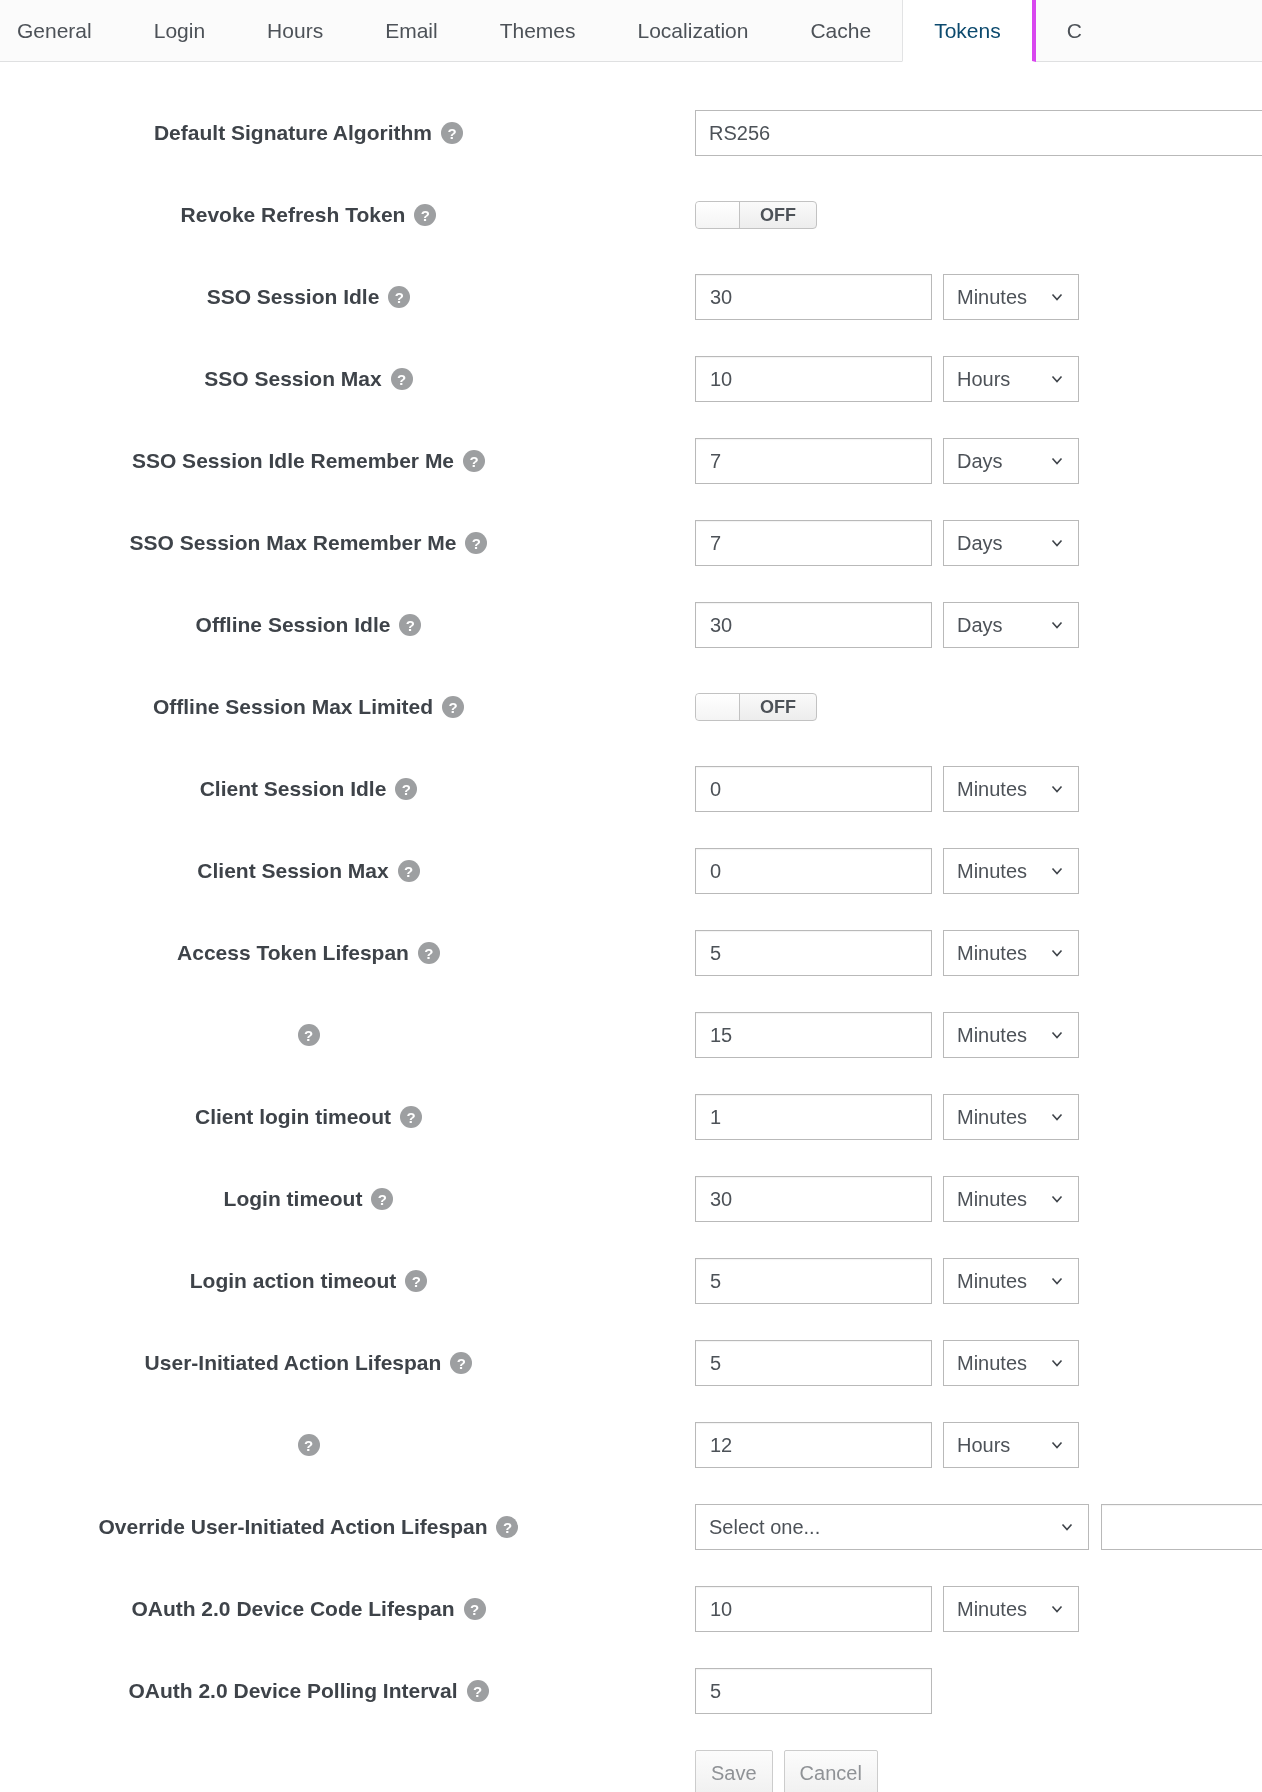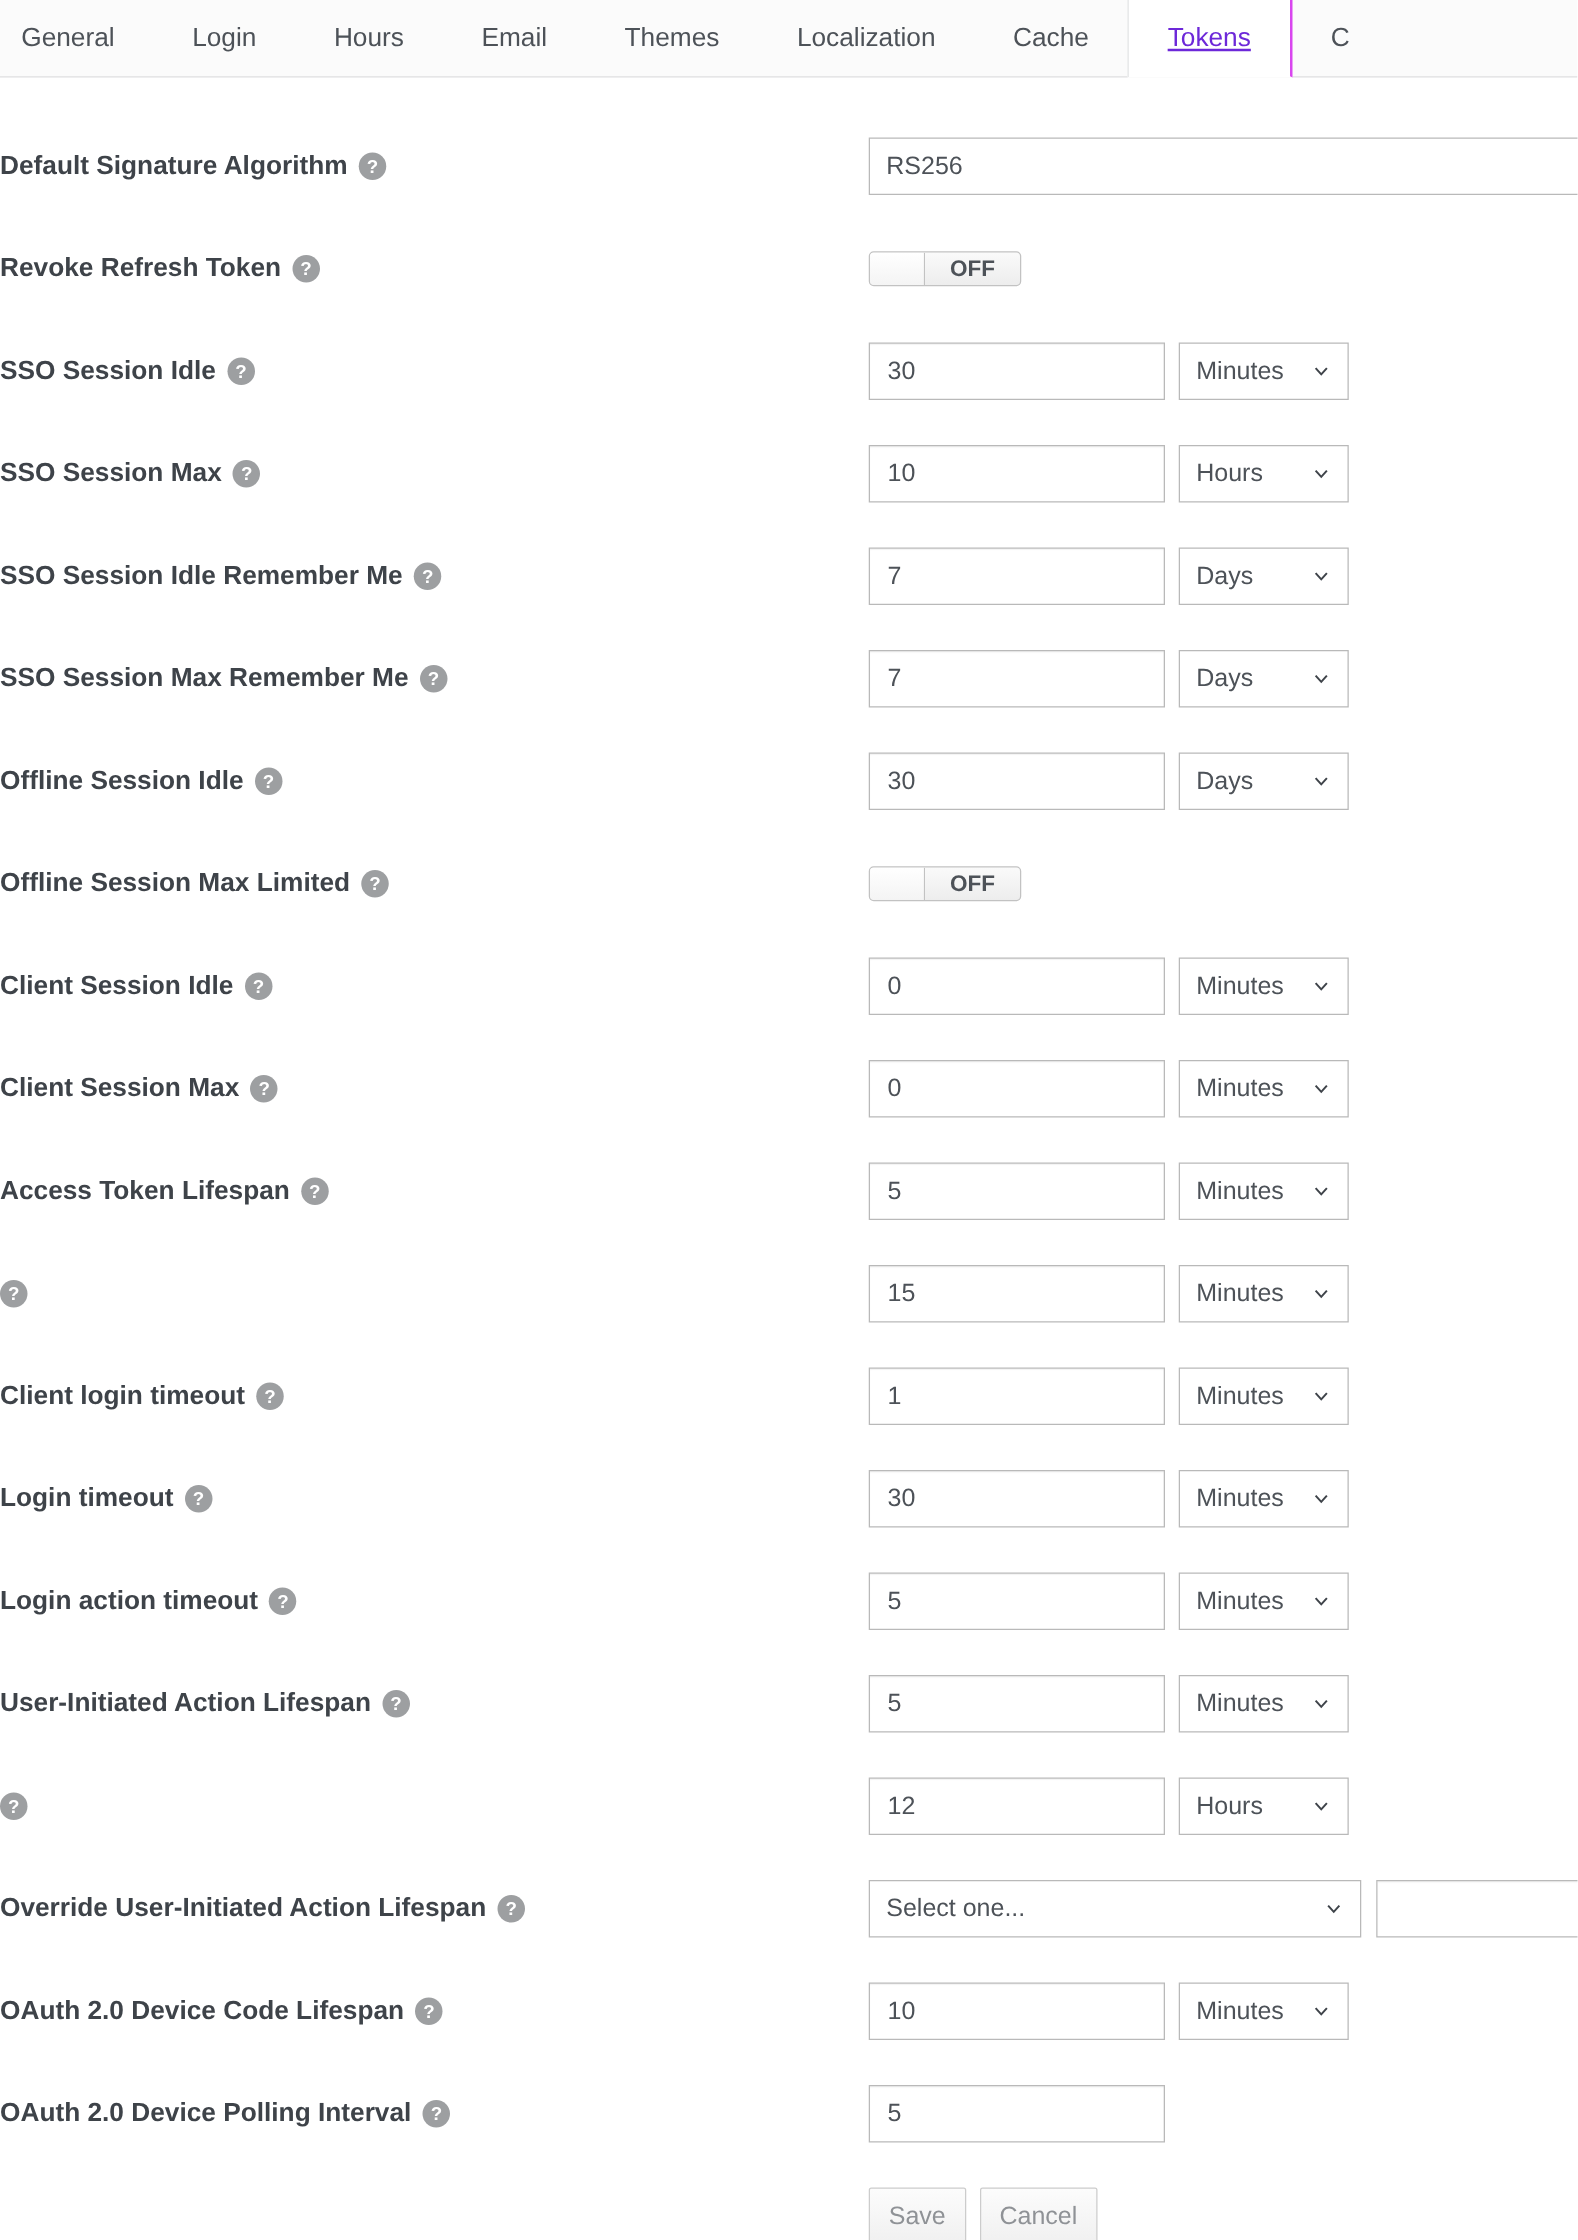--- a/index.html
+++ b/index.html
@@ -6,28 +6,28 @@
   html,body { width:1262px; height:1792px; overflow:hidden; background:#fff;
               font-family:"Liberation Sans", sans-serif; }
 
   
   .tab-bar { display:flex; height:62px; background:#fbfbfb;
              border-bottom:1px solid #dfe0e1; align-items:stretch; }
   .tab { display:flex; align-items:center; padding:0 31px; font-size:21px;
          color:#4d5258; white-space:nowrap; cursor:pointer; background:transparent;
          border:none; }
   .tab:first-child { padding-left:17px; }
-  .tab.active { background:#fff; color:#6d28d9;
-                border-left:1px solid #e2e3e4; border-right:2px solid #d946ef;
-                margin-bottom:-1px; border-bottom:1px solid #fff;text-decoration:underline; }
+  .tab.active { background:#fff; color:#0c4a6e;
+                border-left:1px solid #e2e3e4; border-right:4px solid #d946ef;
+                margin-bottom:-1px; border-bottom:1px solid #fff; }
 
   
   .form { padding-top:48px; }
   .row { display:flex; align-items:center; height:46px; margin-bottom:36px; }
-  .label-cell { width:617px; flex:none; display:flex; justify-content:flex-start;
+  .label-cell { width:617px; flex:none; display:flex; justify-content:center;
                 align-items:center; gap:9px; }
   .field-label { font-size:21px; font-weight:600; color:#3e4349; text-align:right;
                  line-height:1.2; }
   .help-icon { width:22px; height:22px; border-radius:50%; background:#9d9fa1;
                color:#fff; font-size:15px; font-weight:700; display:flex;
                align-items:center; justify-content:center; flex:none;
                cursor:pointer; user-select:none; }
   .control-cell { margin-left:78px; display:flex; align-items:center; gap:11px; }
 
   .text-input { width:237px; height:46px; border:1px solid #b9b9b9; background:#fff;

